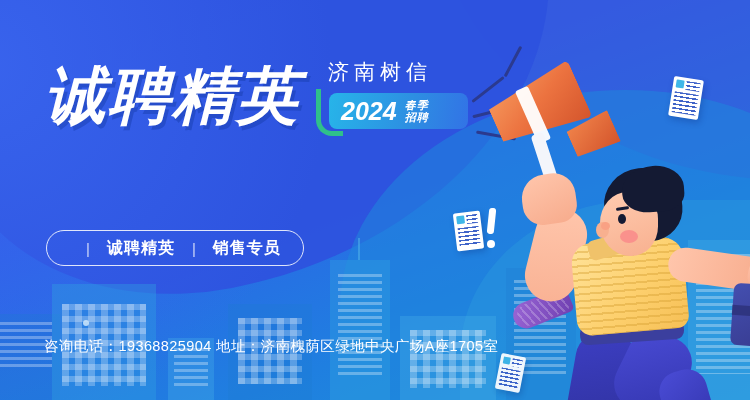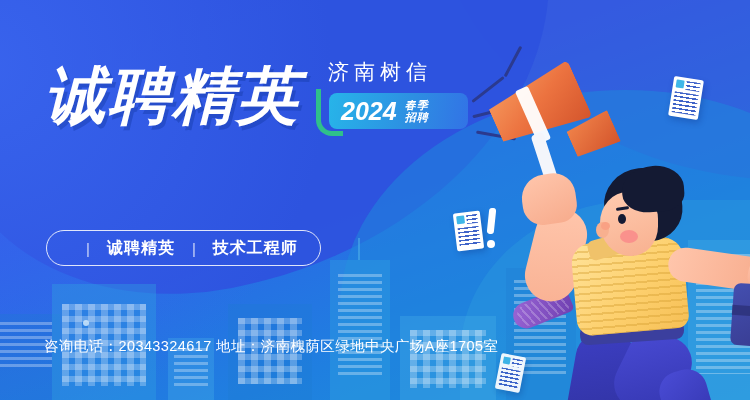--- a/index.html
+++ b/index.html
@@ -371,19 +371,19 @@
           </div>
         </div>
       </div>
     </div>
 
 
     <div class="jobs-pill">
       <span class="job-sep">|</span>
       <span class="job">诚聘精英</span>
       <span class="job-sep">|</span>
-      <span class="job">技术工程师</span>
+      <span class="job">销售专员</span>
     </div>
 
-    <div class="contact">咨询电话：20343324617 地址：济南槐荫区绿地中央广场A座1705室</div>
+    <div class="contact">咨询电话：19368825904 地址：济南槐荫区绿地中央广场A座1705室</div>
   </div>
 
 </div>
 
 </body></html>

